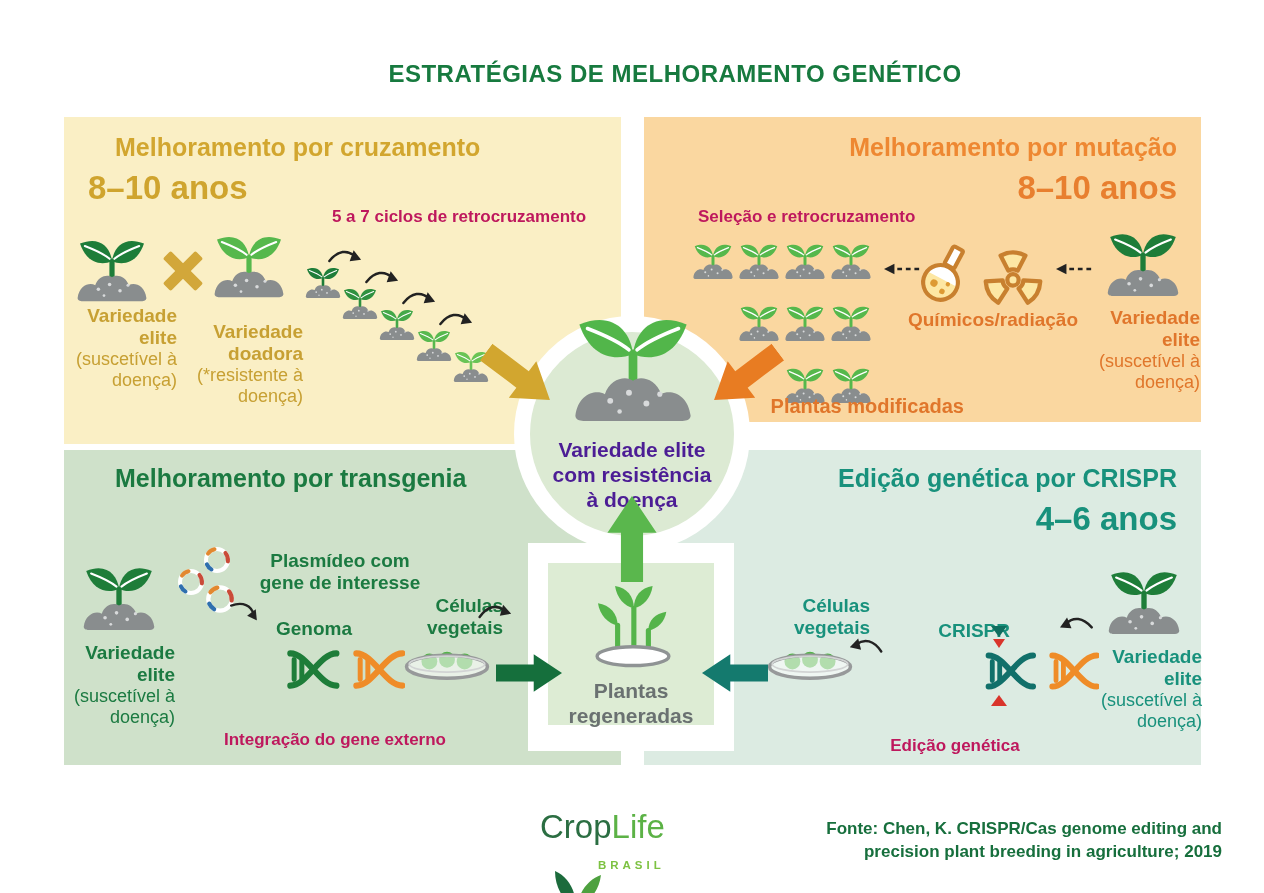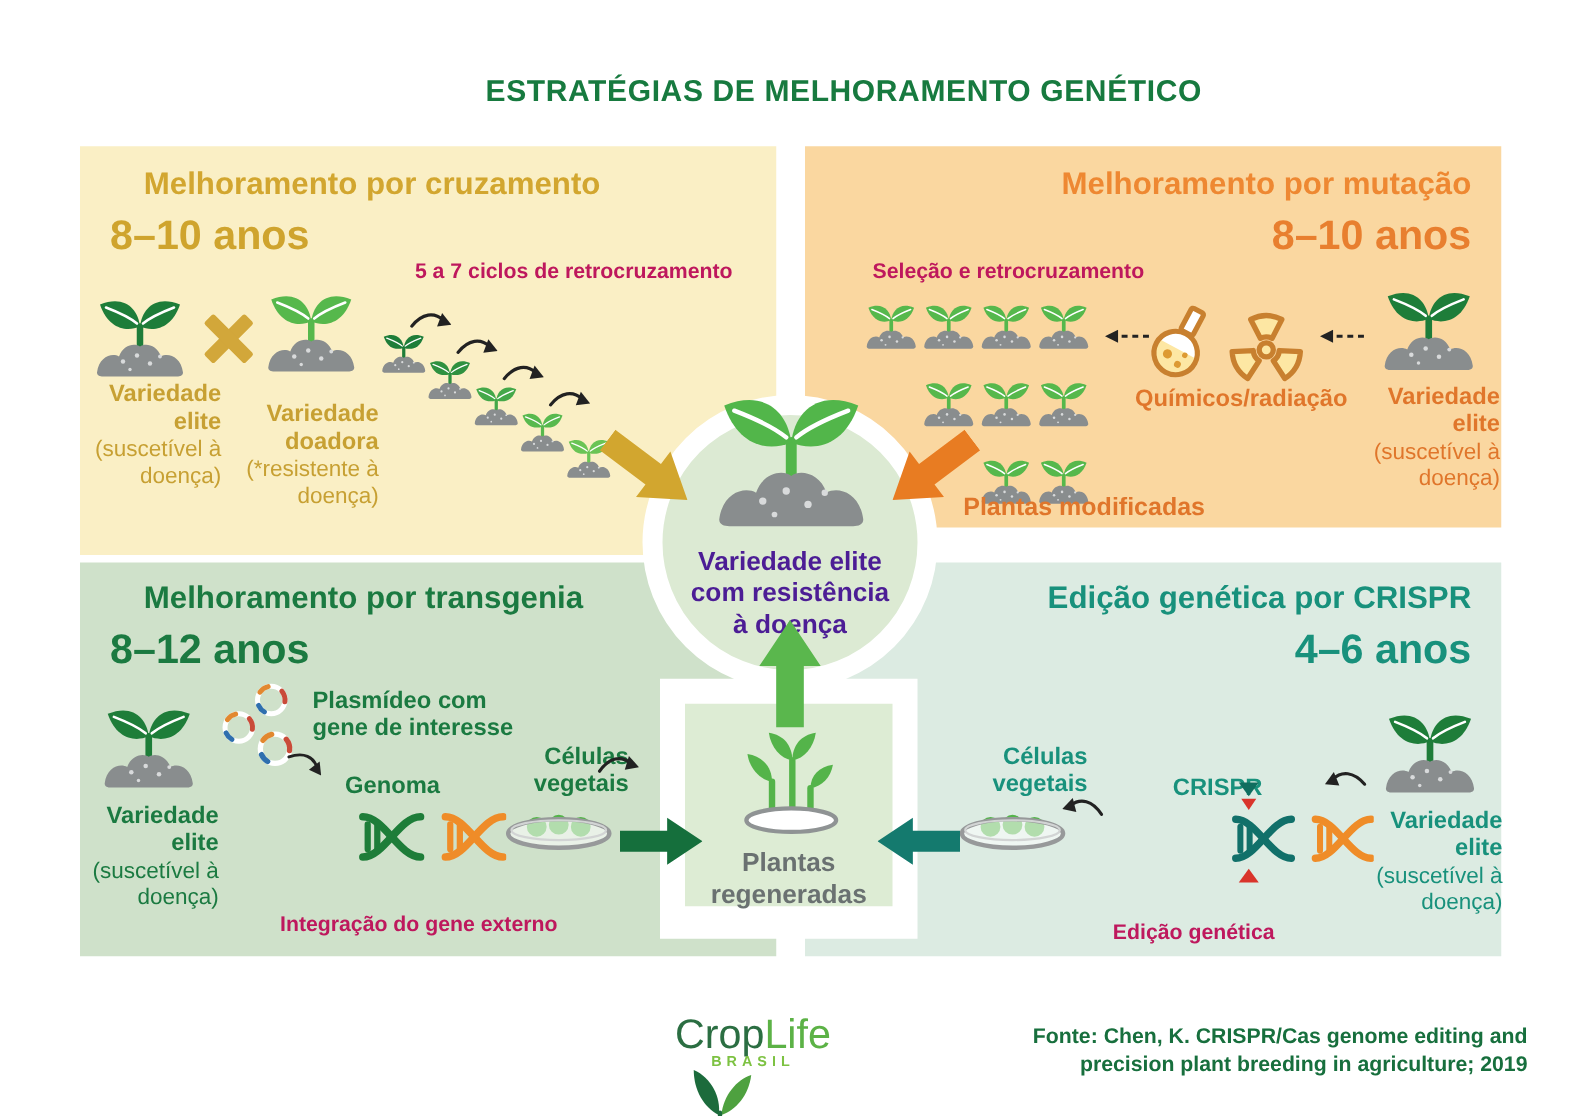--- a/index.html
+++ b/index.html
@@ -33,22 +33,22 @@
   .square-inner{position:absolute;left:20px;top:20px;right:20px;bottom:26px;background:#ddecd4;}
   .square-text{position:absolute;left:543px;top:678px;width:176px;text-align:center;
                font-size:21px;font-weight:700;color:#6a7171;line-height:1.2;z-index:6;}
   .footnote{position:absolute;left:64px;top:770px;font-size:16.5px;font-weight:700;color:#4fae4f;}
   .source{position:absolute;right:42px;top:818px;text-align:right;font-size:17px;font-weight:700;
           color:#176f3d;line-height:1.35;}
   .logo{position:absolute;left:540px;top:810px;display:flex;align-items:flex-start;z-index:2;flex-direction:column;}
   .logo-text{font-size:33px;font-weight:400;line-height:1;}
   .logo-crop{color:#2b6e42;}
   .logo-life{color:#5cb246;}
-  .logo-country{display:block;text-align:center;font-size:11.5px;font-weight:700;
-                letter-spacing:4px;color:#7dc242;margin-top:1px;}
+  .logo-country{display:block;text-align:right;font-size:11.5px;font-weight:700;
+                letter-spacing:4px;color:#7dc242;margin-top:16px;}
   .tri{position:absolute;width:0;height:0;z-index:6;}
   .z5{z-index:5;}
   .z6{z-index:6;}
   .defs{position:absolute;width:0;height:0;overflow:hidden;}
 </style>
 </head>
 <body>
 
 <div class="canvas">
 
@@ -250,41 +250,40 @@
       <span class="nm">Variedade elite</span>
       <span class="tr">(suscetível à doença)</span>
     </div>
     <div class="lbl orange2" style="left:96px;top:278px;width:224px;">
       <span class="nm" style="font-size:20px;">Plantas modificadas</span>
     </div>
   </section>
 
   <section class="panel panel-bl">
     <div class="p-title dkgreen" style="left:24px;top:14px;">Melhoramento por transgenia</div>
-    <div class="p-duration dkgreen" style="left:24px;top:50px;">8–12 anos</div>
 
     <svg class="abs" style="left:14px;top:106px;width:82px;height:76px;color:#1e7d39;" viewBox="0 0 100 92">
         <use href="#sym-plant"></use>
       </svg>
     <div class="lbl dkgreen" style="left:1px;top:192px;width:110px;">
       <span class="nm">Variedade elite</span>
       <span class="tr">(suscetível à doença)</span>
     </div>
 
     <svg class="abs" style="left:138px;top:95px;width:30px;height:30px;" viewBox="0 0 30 30">
         <use href="#sym-plasmid"></use>
       </svg>
     <svg class="abs" style="left:112px;top:117px;width:30px;height:30px;" viewBox="0 0 30 30">
         <use href="#sym-plasmid"></use>
       </svg>
     <svg class="abs" style="left:140px;top:133px;width:32px;height:32px;" viewBox="0 0 30 30">
         <use href="#sym-plasmid"></use>
       </svg>
 
-    <div class="lbl dkgreen" style="left:186px;top:100px;width:180px;text-align:left;">
+    <div class="lbl dkgreen" style="left:186px;top:100px;width:180px;text-align:center;">
       <span class="nm">Plasmídeo com gene de interesse</span>
     </div>
     <svg class="abs" style="left:166px;top:150px;width:30px;height:22px;color:#222;transform:rotate(48deg);" viewBox="0 0 36 24">
         <use href="#sym-curve"></use>
       </svg>
     <div class="lbl dkgreen" style="left:168px;top:168px;width:120px;">
       <span class="nm">Genoma</span>
     </div>
 
     <svg class="abs" style="left:127px;top:198px;width:214px;height:43px;" viewBox="0 0 278 56">

